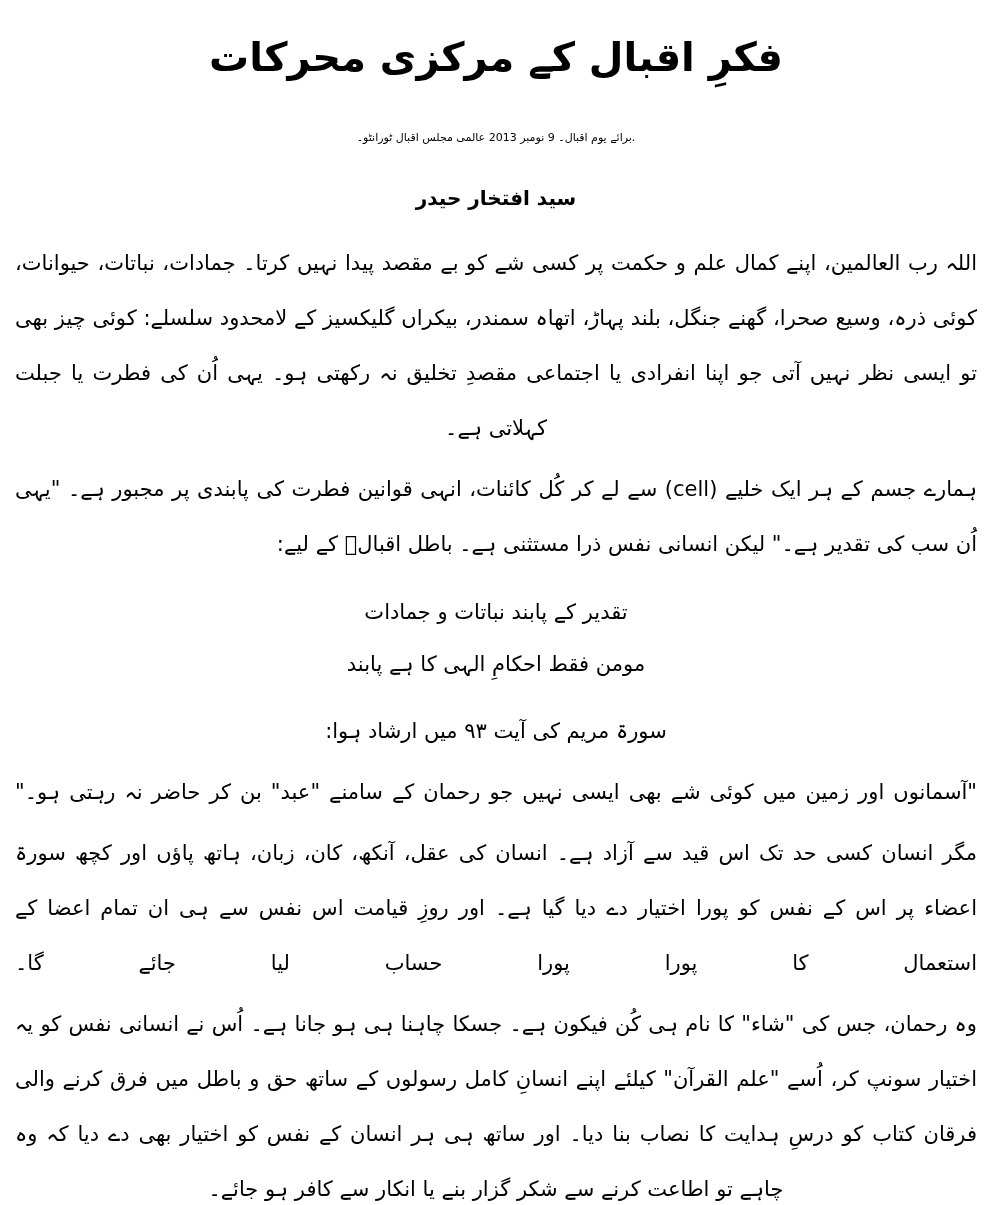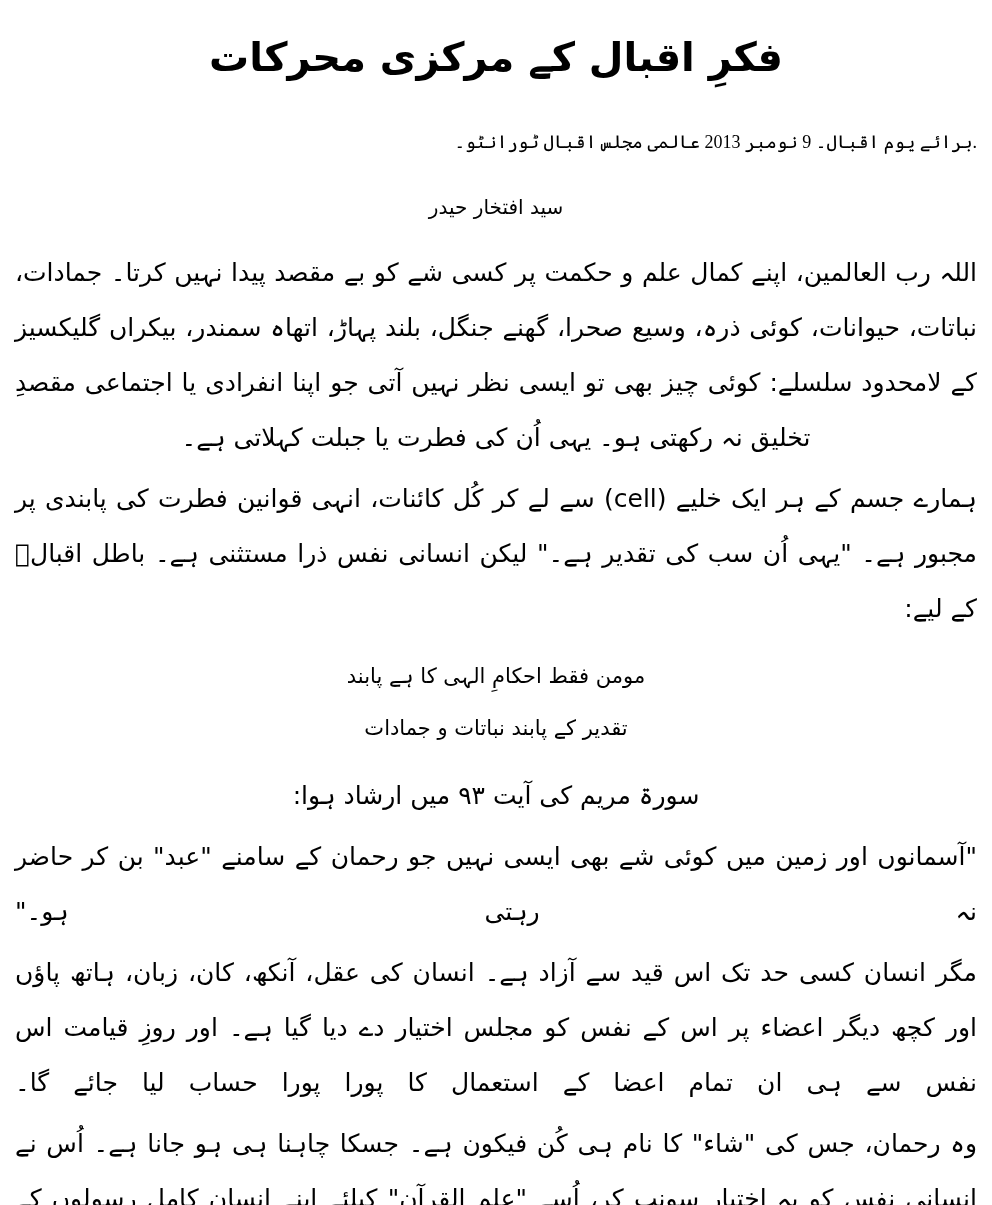--- a/index.html
+++ b/index.html
@@ -21,33 +21,32 @@
     overflow: hidden;
   }
   .doc-title {
     text-align: center;
     font-size: 40px;
     font-weight: bold;
     line-height: 1.5;
     margin: 18px 0 0 0;
   }
   .doc-subtitle {
-    text-align: right;
-    font-size: 18px;
+    text-align: center;
+    font-size: 11px;
     margin-top: 44px;
-    font-family: Liberation Serif, serif;
   }
   .doc-author {
     text-align: center;
     font-size: 20px;
-    font-weight: normal;
+    font-weight: bold;
     margin-top: 42px;
   }
   .body-para {
-    font-size: 25px;
+    font-size: 21px;
     line-height: 55px;
     text-align: justify;
     text-justify: inter-word;
     margin: 6px 0 0 0;
   }
   .first-para {
     margin-top: 26px;
   }
   .last-center { text-align-last: center; }
   .last-justify { text-align-last: justify; }
@@ -71,25 +70,25 @@
 
   <div class="doc-subtitle">.برائے یوم اقبال۔ 9 نومبر 2013 عالمی مجلس اقبال ٹورانٹو۔</div>
 
   <div class="doc-author">سید افتخار حیدر</div>
 
   <p class="body-para first-para last-center">اللہ رب العالمین، اپنے کمال علم و حکمت پر کسی شے کو بے مقصد پیدا نہیں کرتا۔ جمادات، نباتات، حیوانات، کوئی ذرہ، وسیع صحرا، گھنے جنگل، بلند پہاڑ، اتھاہ سمندر، بیکراں گلیکسیز کے لامحدود سلسلے: کوئی چیز بھی تو ایسی نظر نہیں آتی جو اپنا انفرادی یا اجتماعی مقصدِ تخلیق نہ رکھتی ہو۔ یہی اُن کی فطرت یا جبلت کہلاتی ہے۔</p>
 
   <p class="body-para">ہمارے جسم کے ہر ایک خلیے (cell) سے لے کر کُل کائنات، انہی قوانین فطرت کی پابندی پر مجبور ہے۔ "یہی اُن سب کی تقدیر ہے۔" لیکن انسانی نفس ذرا مستثنی ہے۔ باطل اقبالؒ کے لیے:</p>
 
   <div class="verse">
+    <div>تقدیر کے پابند نباتات و جمادات</div>
     <div>مومن فقط احکامِ الہی کا ہے پابند</div>
-    <div>تقدیر کے پابند نباتات و جمادات</div>
   </div>
 
   <p class="body-para right-only">سورۃ مریم کی آیت ۹۳ میں ارشاد ہوا:</p>
 
   <p class="body-para last-justify">"آسمانوں اور زمین میں کوئی شے بھی ایسی نہیں جو رحمان کے سامنے "عبد" بن کر حاضر نہ رہتی ہو۔"</p>
 
-  <p class="body-para last-justify">مگر انسان کسی حد تک اس قید سے آزاد ہے۔ انسان کی عقل، آنکھ، کان، زبان، ہاتھ پاؤں اور کچھ دیگر اعضاء پر اس کے نفس کو مجلس اختیار دے دیا گیا ہے۔ اور روزِ قیامت اس نفس سے ہی ان تمام اعضا کے استعمال کا پورا پورا حساب لیا جائے گا۔</p>
+  <p class="body-para last-justify">مگر انسان کسی حد تک اس قید سے آزاد ہے۔ انسان کی عقل، آنکھ، کان، زبان، ہاتھ پاؤں اور کچھ سورۃ اعضاء پر اس کے نفس کو پورا اختیار دے دیا گیا ہے۔ اور روزِ قیامت اس نفس سے ہی ان تمام اعضا کے استعمال کا پورا پورا حساب لیا جائے گا۔</p>
 
   <p class="body-para last-center">وہ رحمان، جس کی "شاء" کا نام ہی کُن فیکون ہے۔ جسکا چاہنا ہی ہو جانا ہے۔ اُس نے انسانی نفس کو یہ اختیار سونپ کر، اُسے "علم القرآن" کیلئے اپنے انسانِ کامل رسولوں کے ساتھ حق و باطل میں فرق کرنے والی فرقان کتاب کو درسِ ہدایت کا نصاب بنا دیا۔ اور ساتھ ہی ہر انسان کے نفس کو اختیار بھی دے دیا کہ وہ چاہے تو اطاعت کرنے سے شکر گزار بنے یا انکار سے کافر ہو جائے۔</p>
 
 </div>
 
 </body></html>

